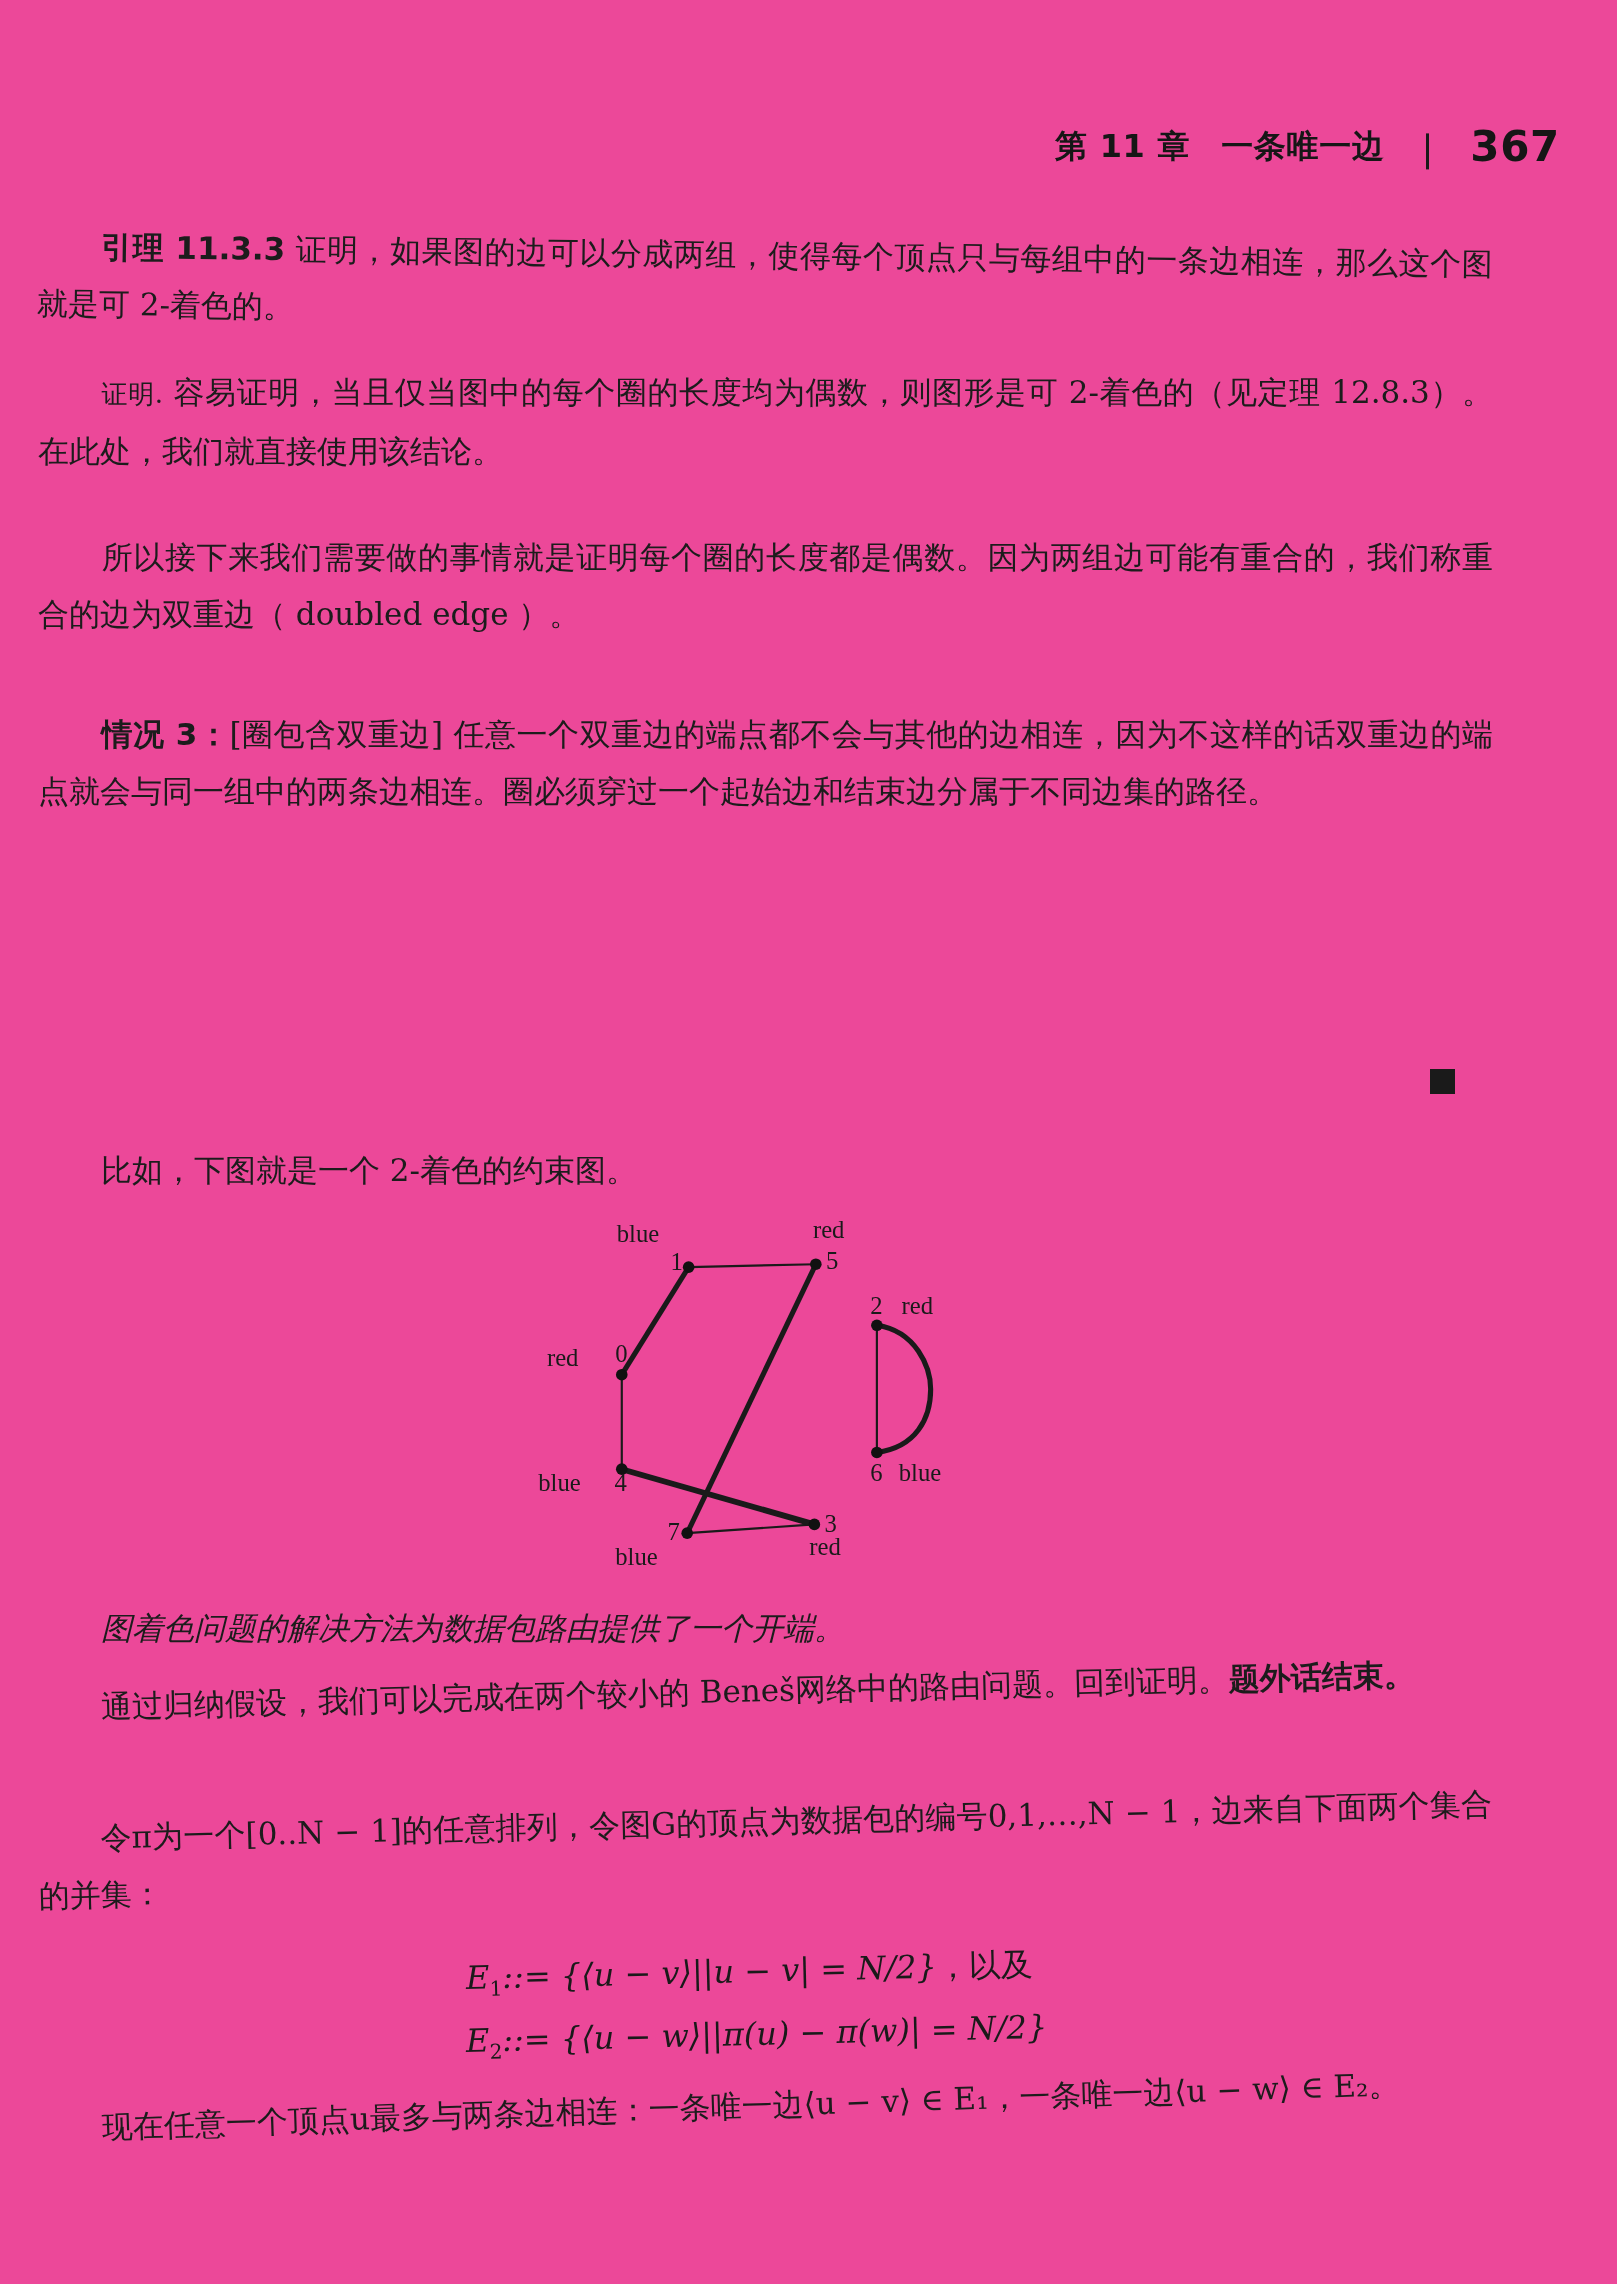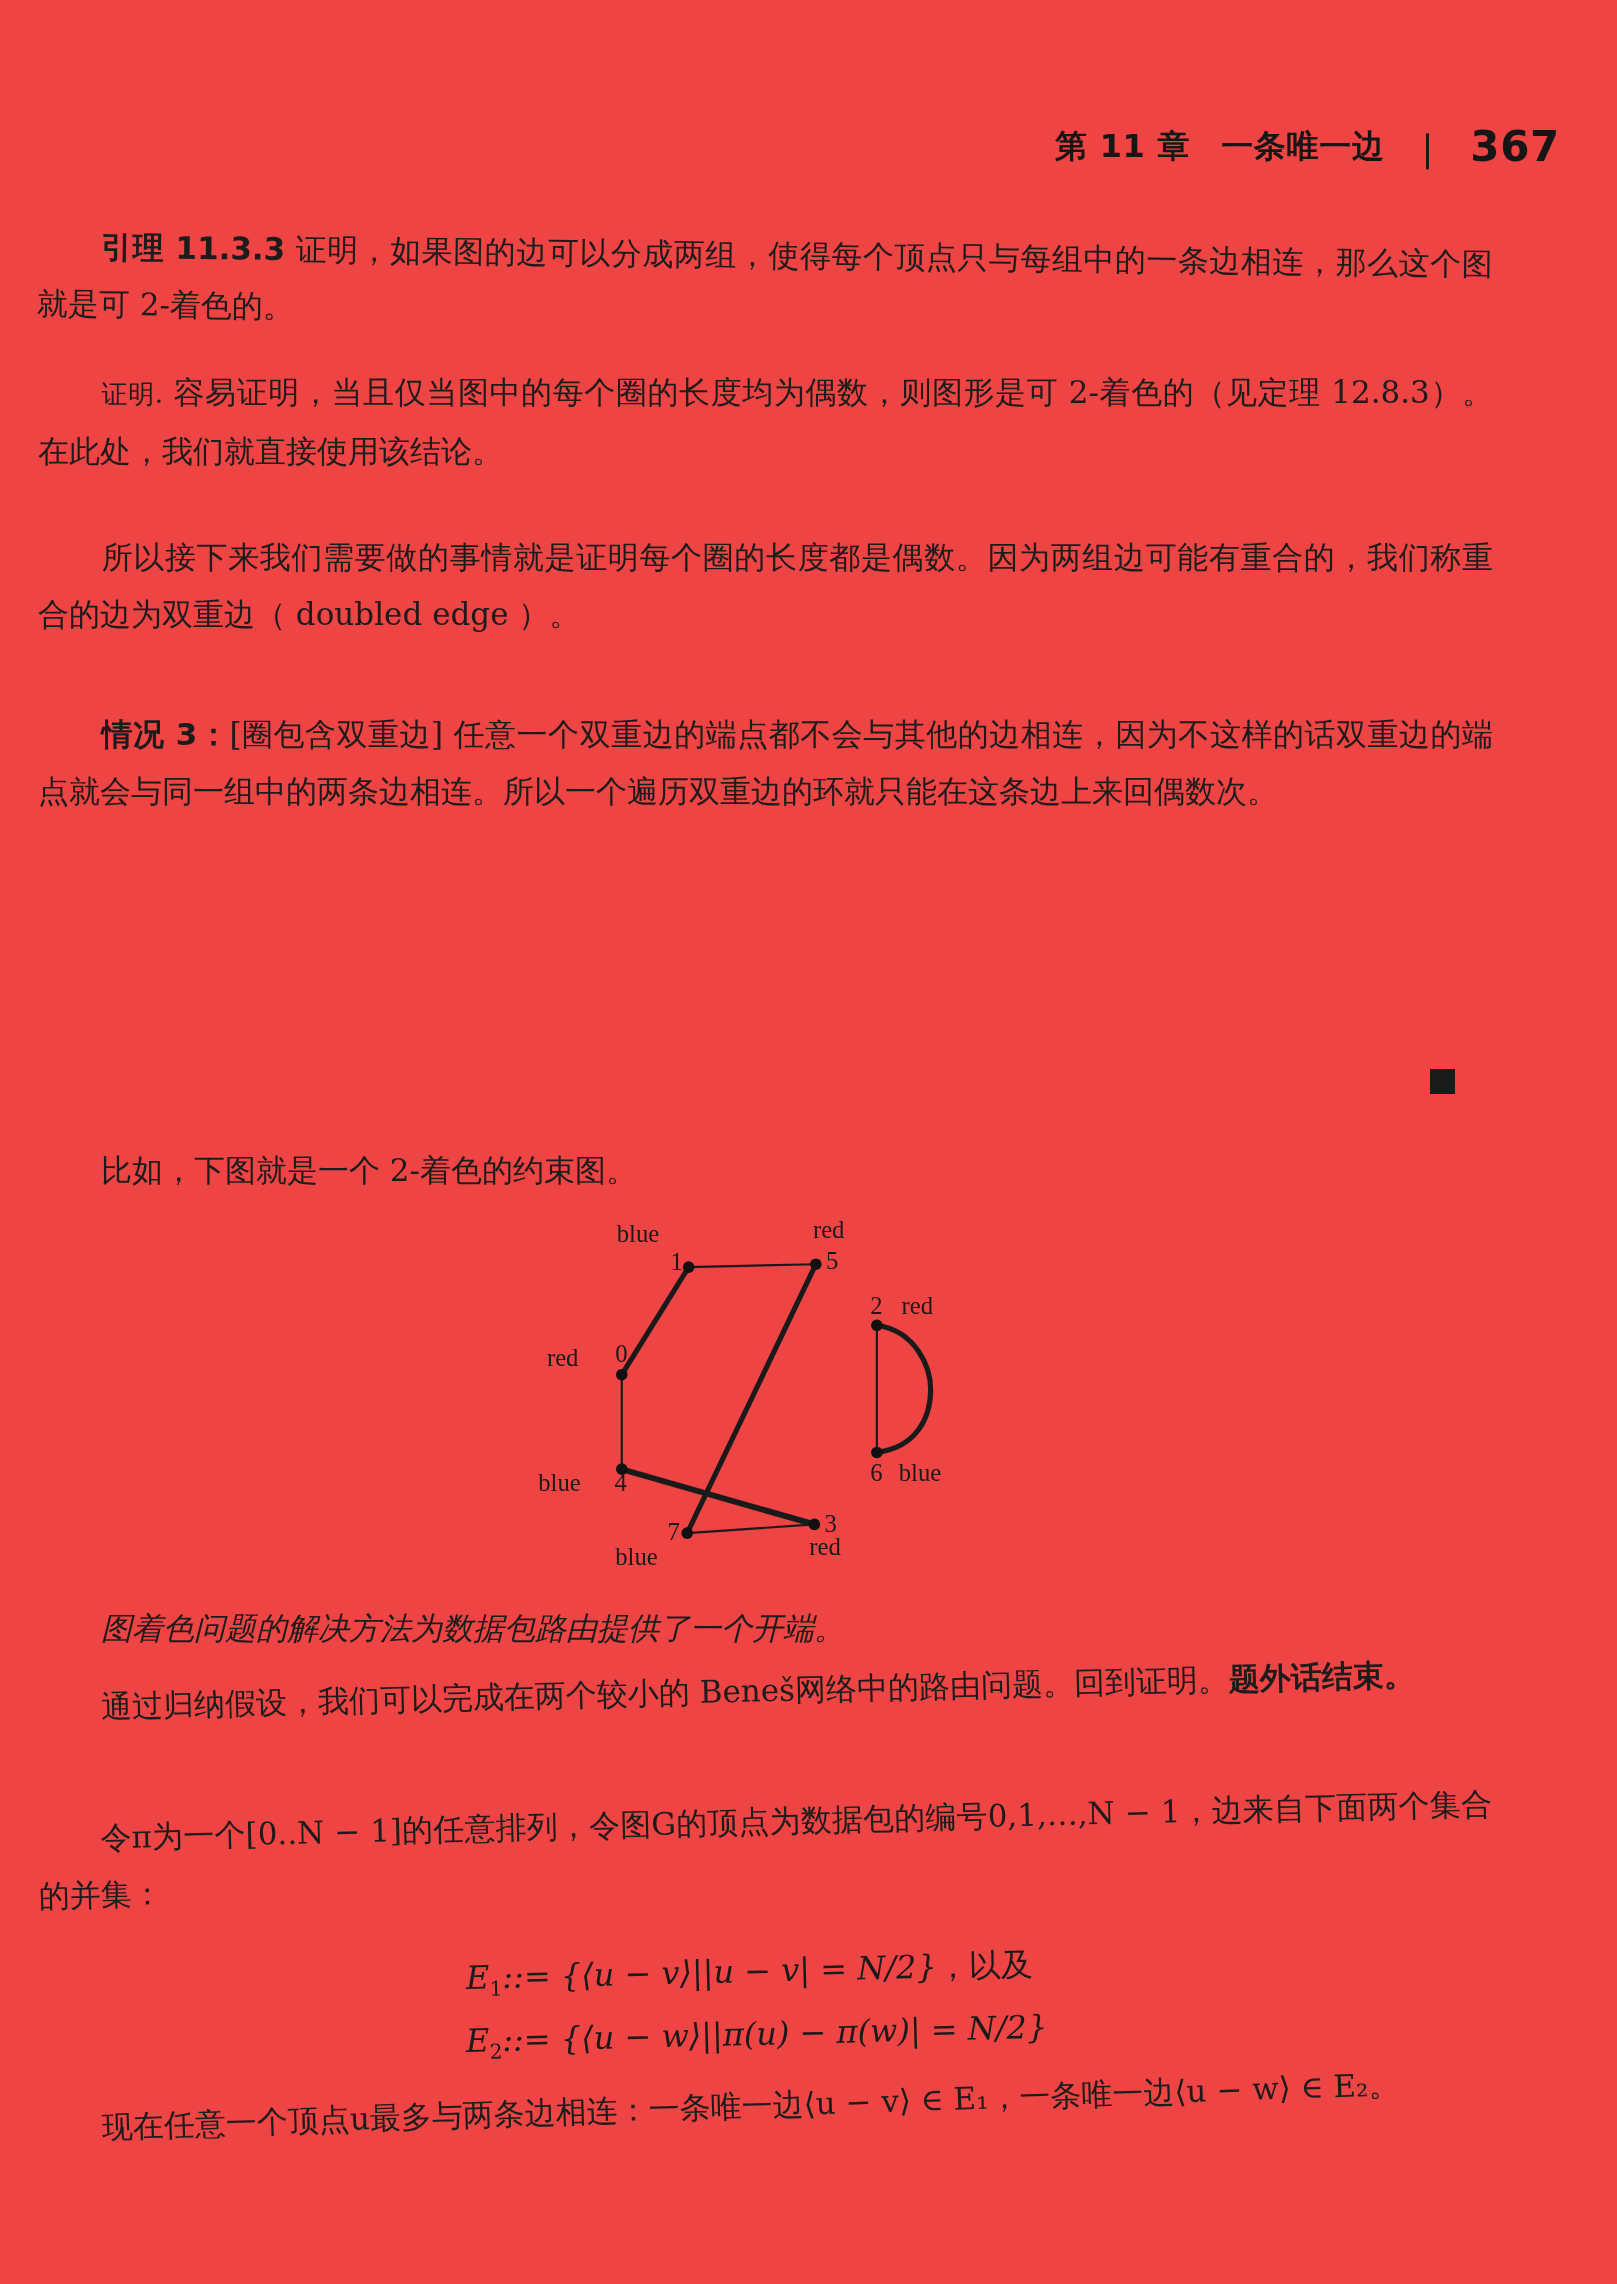--- a/index.html
+++ b/index.html
@@ -12,21 +12,21 @@
       height: 2284px;
       position: relative;
       overflow: hidden;
       color: #1a1a1a;
       font-family: "DejaVu Serif", "Liberation Serif", serif;
     }
     .page {
       position: absolute;
       left: 0; top: 0;
       width: 1618px; height: 2284px;
-      background: #ef4444;
+      background: #ec4899;
     }
     
     .running-header {
       position: absolute;
       top: 122px;
       right: 58px;
       display: flex;
       align-items: center;
       font-family: "DejaVu Sans", "Liberation Sans", sans-serif;
       font-weight: bold;
@@ -108,21 +108,21 @@
   <div class="para" style="top:364px;">
     <span class="indent"></span><span style="font-size:26px;">证明.</span><span> 容易证明，当且仅当图中的每个圈的长度均为偶数，则图形是可 2-着色的（见定理 12.8.3）。在此处，我们就直接使用该结论。</span>
   </div>
 
   <div class="para" style="top:529px;">
     <span class="indent"></span><span>所以接下来我们需要做的事情就是证明每个圈的长度都是偶数。因为两组边可能有重合的，我们称重合的边为</span><span class="kai">双重边</span><span>（ doubled edge ）。</span>
   </div>
 
 
   <div class="para" style="top:706px;">
-    <span class="indent"></span><b>情况 3：</b><span>[圈包含双重边]</span><span> 任意一个双重边的端点都不会与其他的边相连，因为不这样的话双重边的端点就会与同一组中的两条边相连。所以一个遍历双重边的环就只能在这条边上来回偶数次。</span>
+    <span class="indent"></span><b>情况 3：</b><span>[圈包含双重边]</span><span> 任意一个双重边的端点都不会与其他的边相连，因为不这样的话双重边的端点就会与同一组中的两条边相连。圈必须穿过一个起始边和结束边分属于不同边集的路径。</span>
   </div>
 
   <div class="qed"></div>
 
   <div class="para" style="top:1142px;">
     <span class="indent"></span><span>比如，下图就是一个 2-着色的约束图。</span>
   </div>
 
   <svg class="graph" viewBox="0 0 700 560">
 

